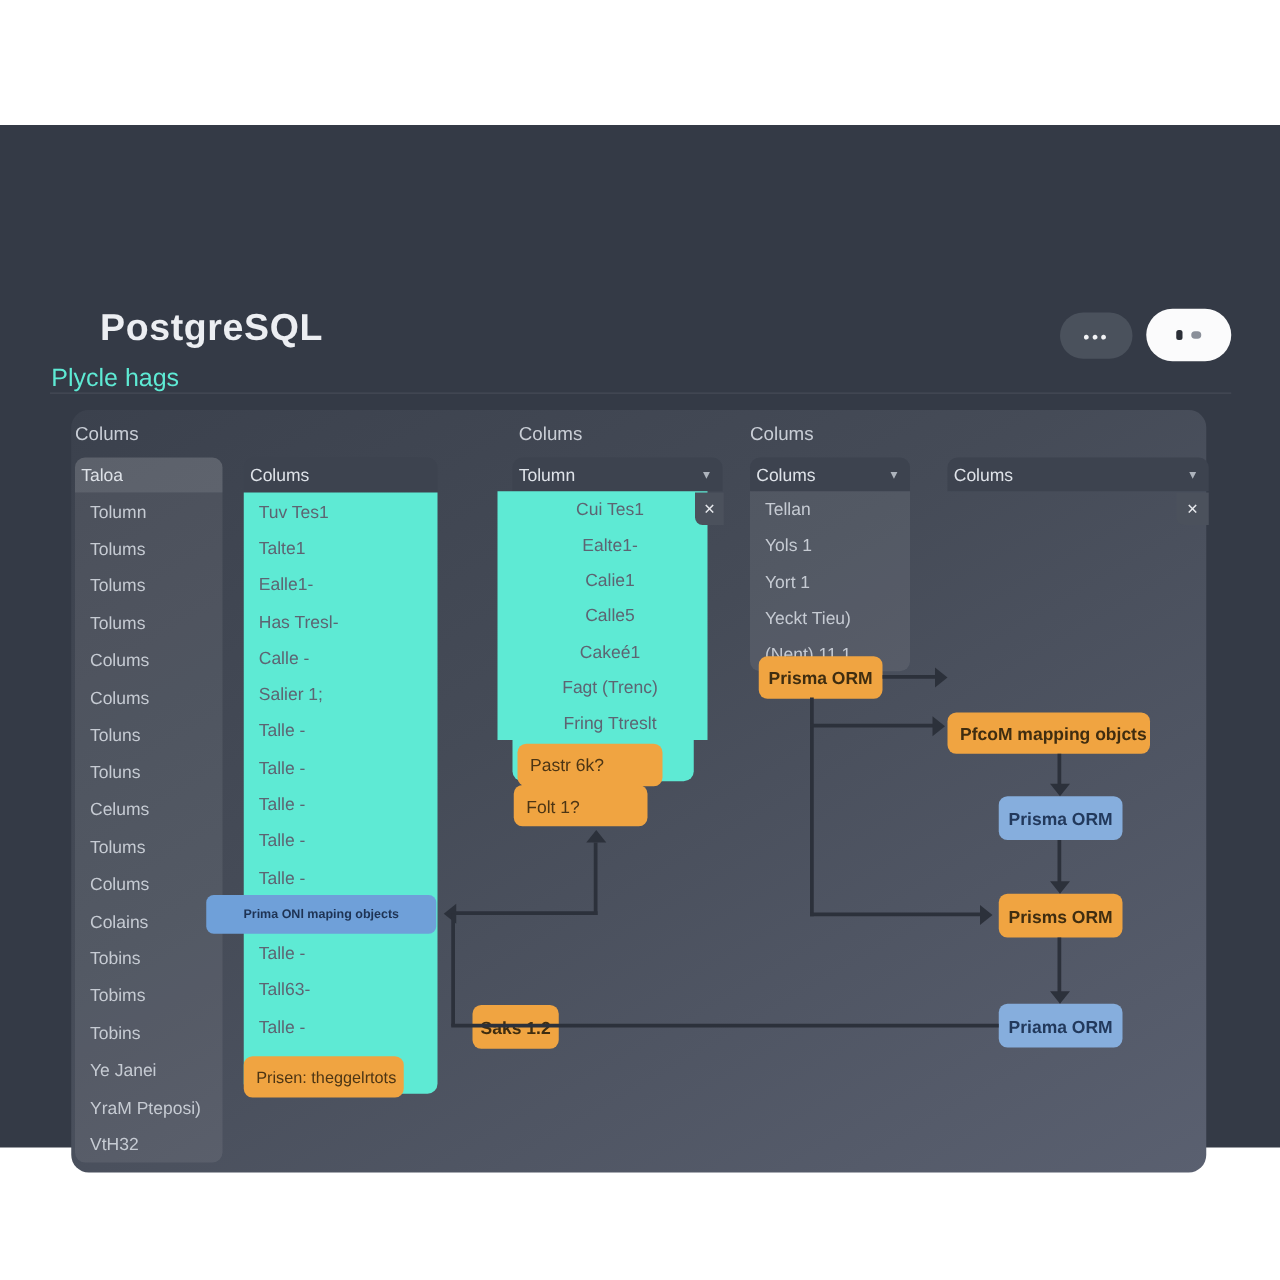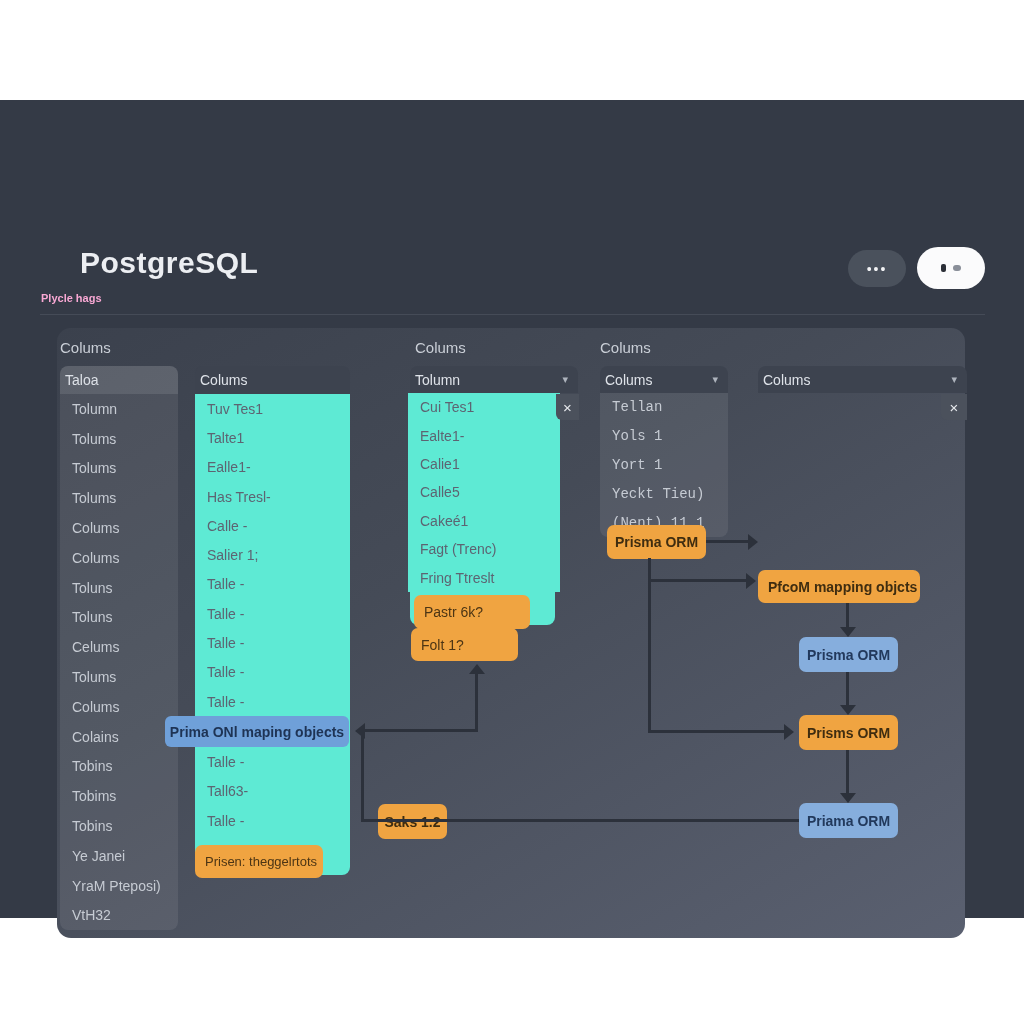--- a/index.html
+++ b/index.html
@@ -4,21 +4,21 @@
 <style>
   * { margin:0; padding:0; box-sizing:border-box; }
   html,body { background:#ffffff; }
   body { font-family:"Liberation Sans","DejaVu Sans",sans-serif; }
   #screen { position:relative; width:1024px; height:1024px; background:#ffffff; overflow:hidden; }
   .abs { position:absolute; }
 
   .app { position:absolute; left:0; top:100px; width:1024px; height:818px; background:#343a46; }
 
   .title { position:absolute; left:40px; top:146px; font-size:30px; font-weight:bold; color:#eceef2; letter-spacing:.5px;margin-left:40px; }
-  .subtitle { position:absolute; left:41px; top:192px; font-size:11px; color:#f9a8d4;font-weight:bold; }
+  .subtitle { position:absolute; left:41px; top:192px; font-size:20px; color:#5eead4; }
   .divider { position:absolute; left:40px; top:214px; width:945px; height:1px; background:#454b57; }
 
   .pill { position:absolute; border:none; cursor:pointer; display:flex; align-items:center; justify-content:center; }
   .pill.dark { left:848px; top:150px; width:58px; height:37px; border-radius:19px; background:#4a515c; color:#f2f3f5; font-size:14px; letter-spacing:2px; }
   .pill.light { left:917px; top:147px; width:68px; height:42px; border-radius:21px; background:#fbfbfc; gap:7px; }
   .knob-a { width:5px; height:8px; border-radius:2px; background:#2b2f37; }
   .knob-b { width:8px; height:6px; border-radius:3px; background:#8a8f99; }
 
   .canvas { position:absolute; left:57px; top:228px; width:908px; height:610px; border-radius:14px;
             background:linear-gradient(150deg,#3b414d 0%,#454b57 40%,#5a6070 100%); }
@@ -31,21 +31,21 @@
   .caret { font-size:11px; color:#aeb4bd; }
 
   .list-body { position:absolute; display:flex; flex-direction:column; border-radius:0 0 8px 8px; }
   .body-ghost { background:rgba(255,255,255,.08); }
   .body-light { background:#5eead4; }
   .row { display:flex; align-items:center; padding-left:12px; font-size:14px; flex:0 0 auto; }
   .row-ghost { color:#c6cbd3; height:29.8px; }
   .row-light { color:#5d6472; height:29.3px; }
 
   .blue-banner { width:184px; margin-left:-30px; height:31px; flex:0 0 31px; background:#6fa0d9; border-radius:6px;
-                 display:flex; align-items:center; justify-content:center; font-size:14px; font-weight:bold; color:#1e3354; }
+                 display:flex; align-items:center; justify-content:center; font-size:10px; font-weight:bold; color:#1e3354; }
   .orange-node { background:#f0a441; border-radius:7px; color:#4c3514; display:flex; align-items:center; font-size:14px; }
   .node-center { justify-content:center; font-weight:bold; color:#3f2d10; }
   .blue-node { background:#86aedd; border-radius:7px; color:#22395c; display:flex; align-items:center; justify-content:center; font-size:14px; font-weight:bold; }
 
   .xbtn { position:absolute; background:#4b515c; color:#e8eaee; border:none; font-size:15px; line-height:1;
           display:flex; align-items:center; justify-content:center; border-radius:0 0 0 6px; cursor:pointer; }
 
   .line { position:absolute; background:#2c313b; }
   .arr { position:absolute; width:0; height:0; }
   .arr-right { border-top:8px solid transparent; border-bottom:8px solid transparent; border-left:10px solid #2c313b; }
@@ -120,39 +120,39 @@
       <div class="row row-light">Talle -</div>
       <div class="row row-light">Tall63-</div>
       <div class="row row-light">Talle -</div>
     </div>
     <div class="orange-node abs" style="left:195px; top:745px; width:128px; height:33px; padding-left:10px; font-size:13px;">Prisen: theggelrtots</div>
 
     <div class="list-header hdr-dark" style="left:410px; top:266px; width:168px; height:27px;">
       <span>Tolumn</span>
       <span class="caret">▾</span>
     </div>
-    <div class="list-body body-light" style="left:408px; top:293px; width:152px; height:199px; border-radius:0;">
+    <div class="list-body body-light" style="left:398px; top:293px; width:168px; height:199px; border-radius:0;align-items:center;">
       <div class="row row-light" style="height:28.4px">Cui Tes1</div>
       <div class="row row-light" style="height:28.4px">Ealte1-</div>
       <div class="row row-light" style="height:28.4px">Calie1</div>
       <div class="row row-light" style="height:28.4px">Calle5</div>
       <div class="row row-light" style="height:28.4px">Cakeé1</div>
       <div class="row row-light" style="height:28.4px">Fagt (Trenc)</div>
       <div class="row row-light" style="height:28.4px">Fring Ttreslt</div>
     </div>
     <div class="abs body-light" style="left:410px; top:492px; width:145px; height:33px; border-radius:0 0 8px 8px;"></div>
     <button class="xbtn" style="left:556px; top:294px; width:23px; height:26px;">×</button>
     <div class="orange-node abs" style="left:414px; top:495px; width:116px; height:34px; padding-left:10px;">Pastr 6k?</div>
     <div class="orange-node abs" style="left:411px; top:528px; width:107px; height:33px; padding-left:10px;">Folt 1?</div>
 
     <div class="list-header hdr-dark" style="left:600px; top:266px; width:128px; height:27px;">
       <span>Colums</span>
       <span class="caret">▾</span>
     </div>
-    <div class="list-body body-ghost" style="left:600px; top:293px; width:128px; height:144px;font-family:Liberation Mono, monospace;">
+    <div class="list-body body-ghost" style="left:600px; top:293px; width:128px; height:144px;">
       <div class="row row-ghost" style="height:28.8px">Tellan</div>
       <div class="row row-ghost" style="height:28.8px">Yols 1</div>
       <div class="row row-ghost" style="height:28.8px">Yort 1</div>
       <div class="row row-ghost" style="height:28.8px">Yeckt Tieu)</div>
       <div class="row row-ghost" style="height:28.8px">(Nent) 11 1</div>
     </div>
     <div class="orange-node node-center abs" style="left:607px; top:425px; width:99px; height:34px;">Prisma ORM</div>
 
     <div class="list-header hdr-dark" style="left:758px; top:266px; width:209px; height:27px;">
       <span>Colums</span>

